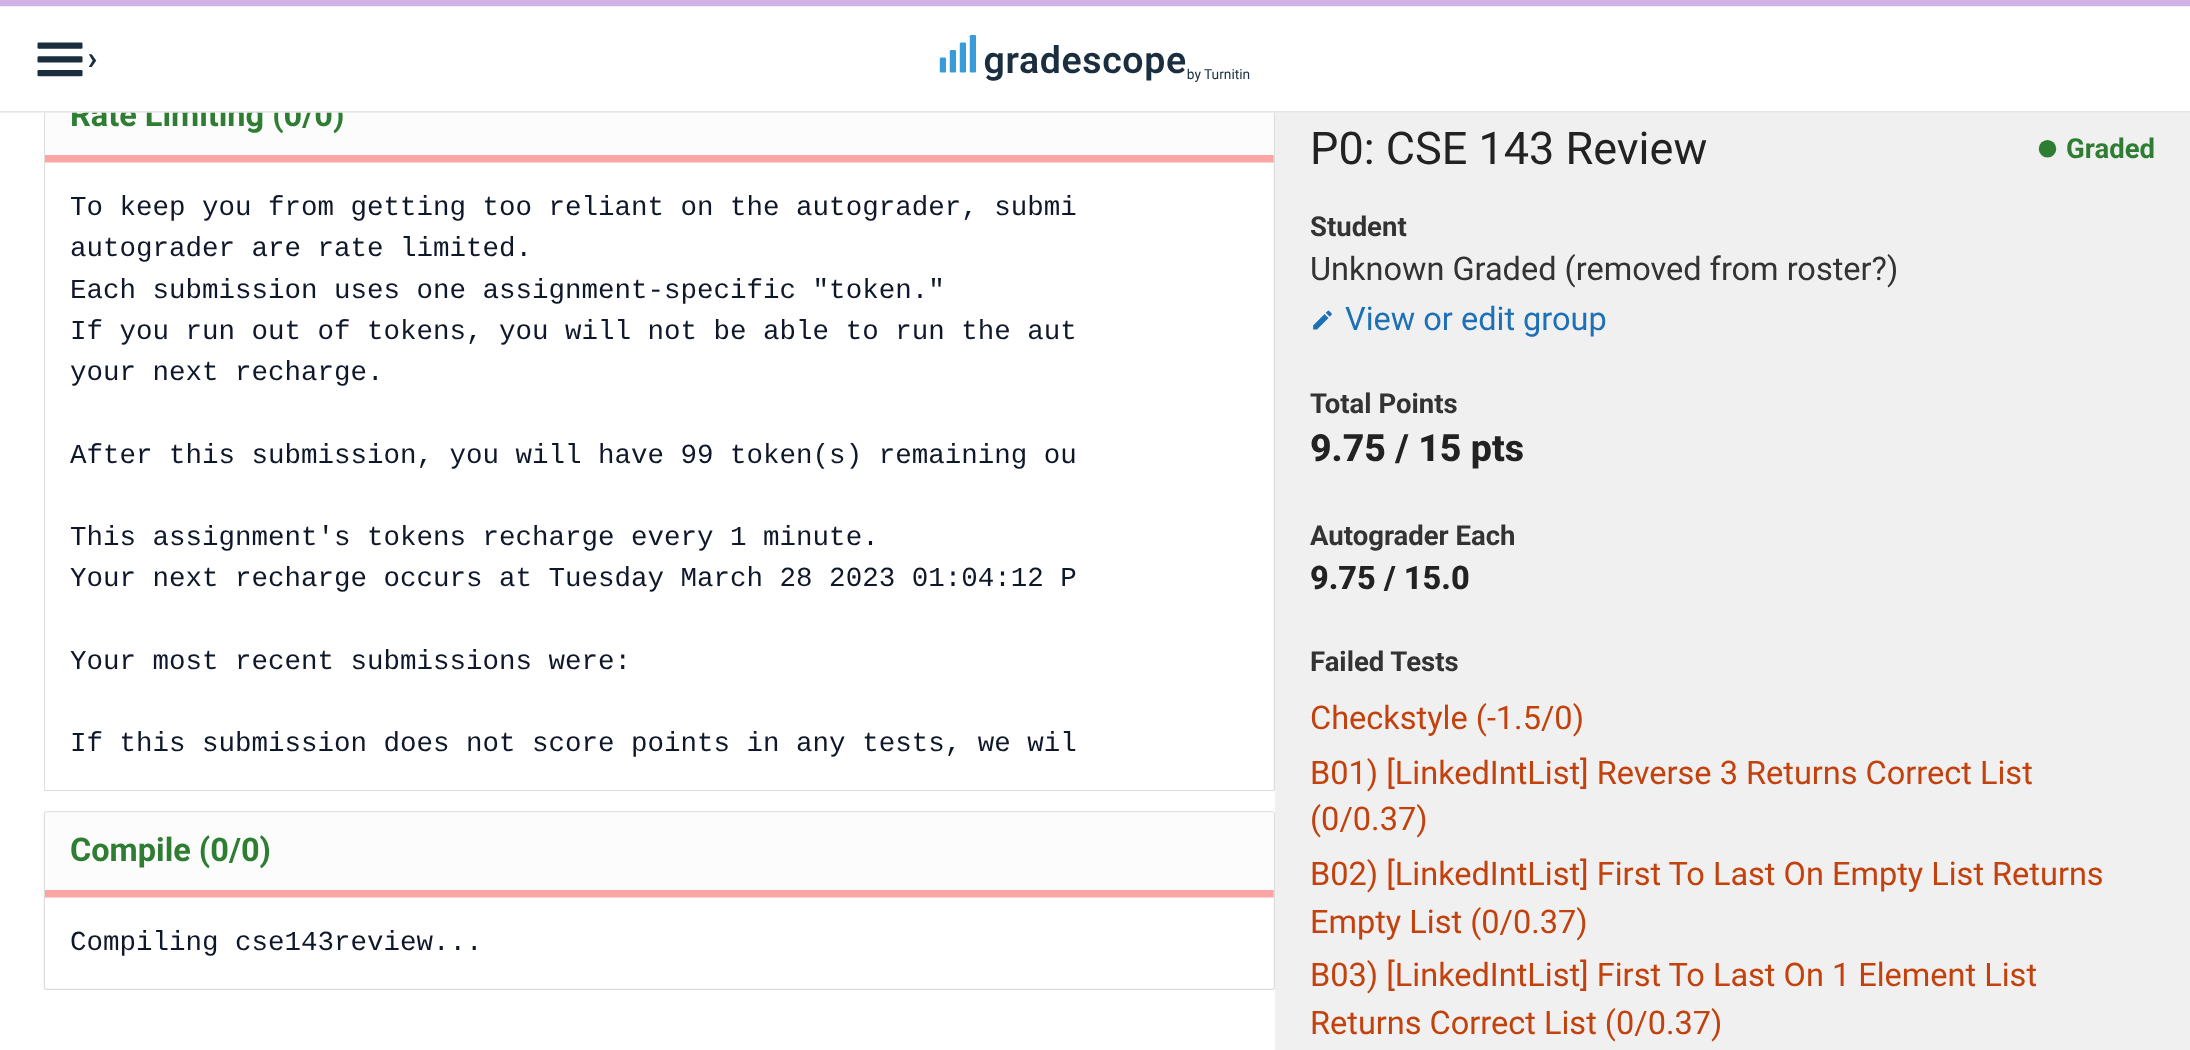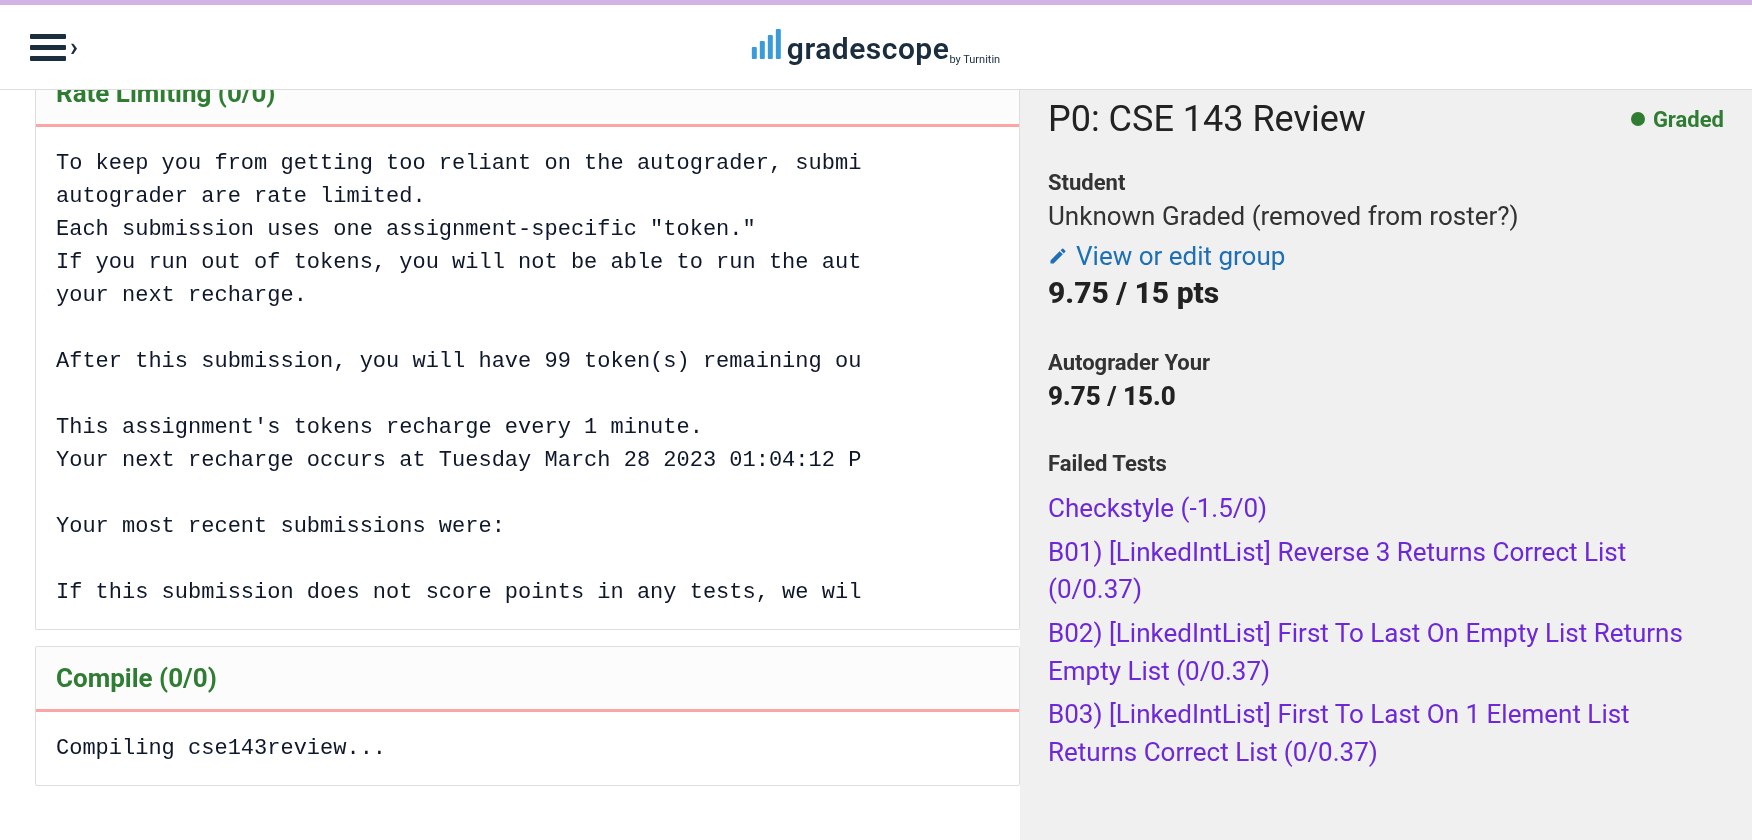--- a/index.html
+++ b/index.html
@@ -23,41 +23,41 @@
   .logo-bars span:nth-child(4){ height: 30px; }
   .logo-text { font-size: 30px; font-weight: 600; color: #1a2e3f; letter-spacing: 0.5px; }
   .logo-sub { font-size: 11px; color: #1a2e3f; margin-top: 2px; }
   
   .body-wrap { display: flex; width: 100%; height: calc(840px - 90px); }
   
   .main { width: 1020px; padding: 0 0 0 35px; overflow: hidden; }
   .section { border: 1px solid #ddd; border-radius: 2px; margin-bottom: 16px; background: #fff; }
   .section.cut-top .sec-head { padding-top: 0; }
   .section.cut-top { border-top: none; margin-top: -12px;}
-  .sec-head { padding: 16px 20px; border-bottom: 3px solid #fca5a5; background:#fcfcfc; }
+  .sec-head { padding: 16px 20px; border-bottom: 6px solid #fca5a5; background:#fcfcfc; }
   .sec-title { font-size: 26px; font-weight: 700; color: #2e7d32; }
   .sec-body { padding: 20px; font-family: "Menlo", "Consolas", "Courier New", monospace; font-size: 22px; line-height: 1.5; color: #0f172a; white-space: pre; overflow: hidden; }
   
   .sidebar { flex: 1; background: #f0f0f0; padding: 8px 28px 24px 28px; overflow: hidden; }
   .assign-row { display: flex; align-items: center; justify-content: space-between; margin-bottom: 30px; }
   .assign-title { font-size: 36px; font-weight: 400; color: #222; }
   .status-wrap { display: flex; align-items: center; gap: 8px; font-size: 22px; font-weight: 700; color: #2e7d32; }
   .status-dot { width: 14px; height: 14px; border-radius: 50%; background: #2e7d32; }
   
   .field-label { font-size: 22px; font-weight: 700; color: #333; margin-top: 40px; margin-bottom: 6px; }
   .field-label.first { margin-top: 8px; }
   .student-name { font-size: 26px; color: #333; }
   .group-link { display: inline-flex; align-items: center; gap: 8px; color: #1d6fb6; font-size: 26px; margin-top: 10px; cursor: pointer; text-align: right; }
   .pencil { width: 20px; height: 20px; }
   
   .points { font-size: 30px; font-weight: 800; color: #222; margin-top: 4px; }
   .auto-score { font-size: 26px; font-weight: 800; color: #222; margin-top: 4px; }
   
   .failed-list { margin-top: 14px; }
-  .failed-item { font-size: 26px; color: #6d28d9; line-height: 1.45; margin-bottom: 6px; cursor: pointer; }
+  .failed-item { font-size: 26px; color: #c2410c; line-height: 1.45; margin-bottom: 6px; cursor: pointer; }
 </style>
 </head>
 <body>
 
 <div class="top-accent"></div>
 
 <div class="header">
   <div class="menu-toggle">
     <div class="hamburger">
         <span></span>
@@ -120,23 +120,24 @@
 
     <div class="field-label first">Student</div>
     <div class="student-name">Unknown Graded (removed from roster?)</div>
     <a class="group-link">
       <svg class="pencil" viewBox="0 0 24 24" fill="#1d6fb6">
           <path d="M3 17.25V21h3.75l11-11.04-3.75-3.75L3 17.25zM20.71 7.04a1 1 0 0 0 0-1.41l-2.34-2.34a1 1 0 0 0-1.41 0l-1.83 1.83 3.75 3.75 1.83-1.83z"></path>
         </svg>
       <span>View or edit group</span>
     </a>
 
+    <div class="field-label">Total Points</div>
     <div class="points">9.75 / 15 pts</div>
 
-    <div class="field-label">Autograder Your</div>
+    <div class="field-label">Autograder Each</div>
     <div class="auto-score">9.75 / 15.0</div>
 
     <div class="field-label">Failed Tests</div>
     <div class="failed-list">
       <div class="failed-item">Checkstyle (-1.5/0)</div>
       <div class="failed-item">B01) [LinkedIntList] Reverse 3 Returns Correct List (0/0.37)</div>
       <div class="failed-item">B02) [LinkedIntList] First To Last On Empty List Returns Empty List (0/0.37)</div>
       <div class="failed-item">B03) [LinkedIntList] First To Last On 1 Element List Returns Correct List (0/0.37)</div>
     </div>
   </div>

